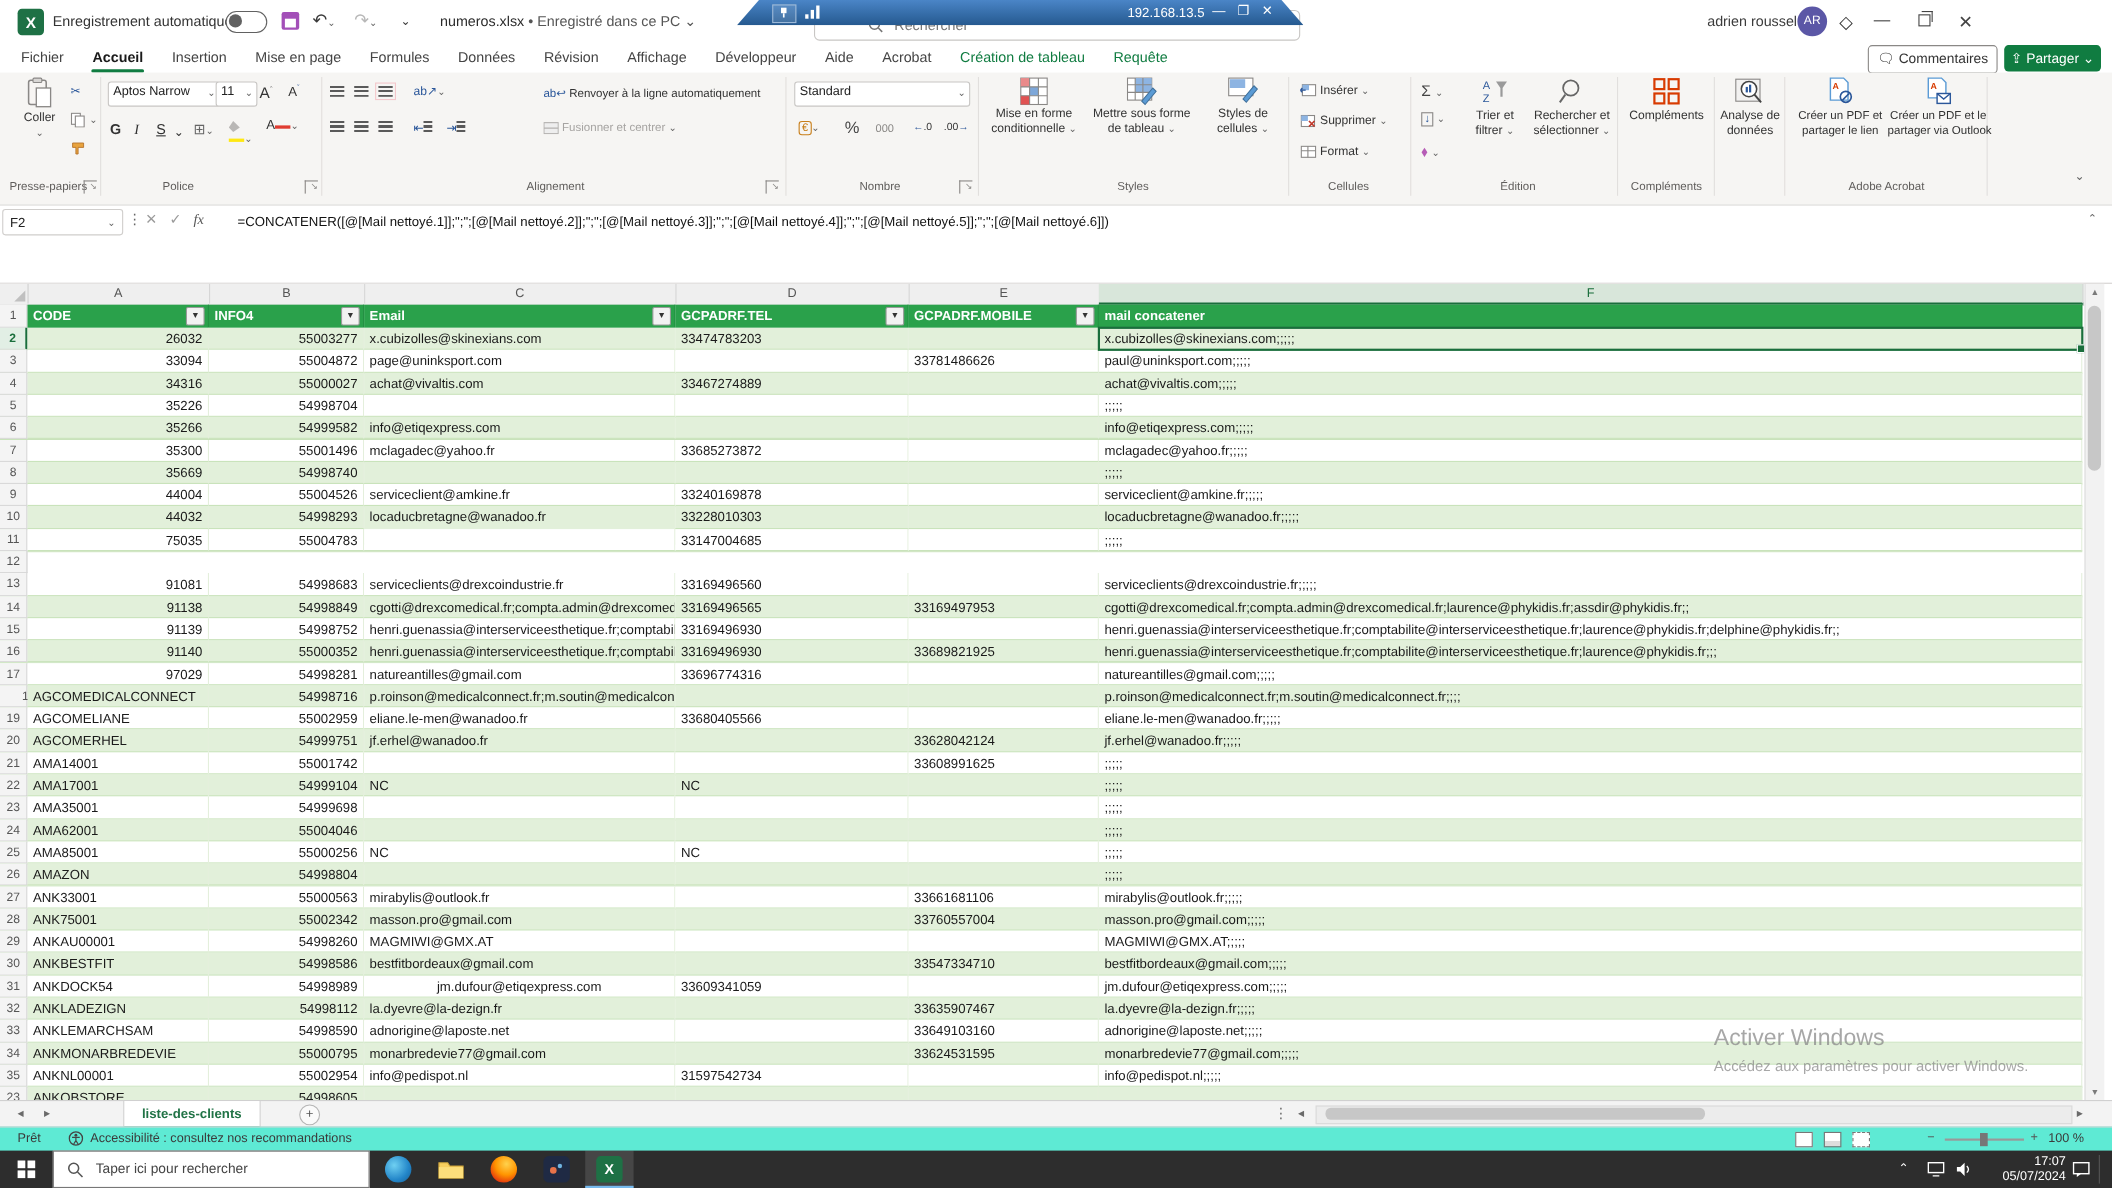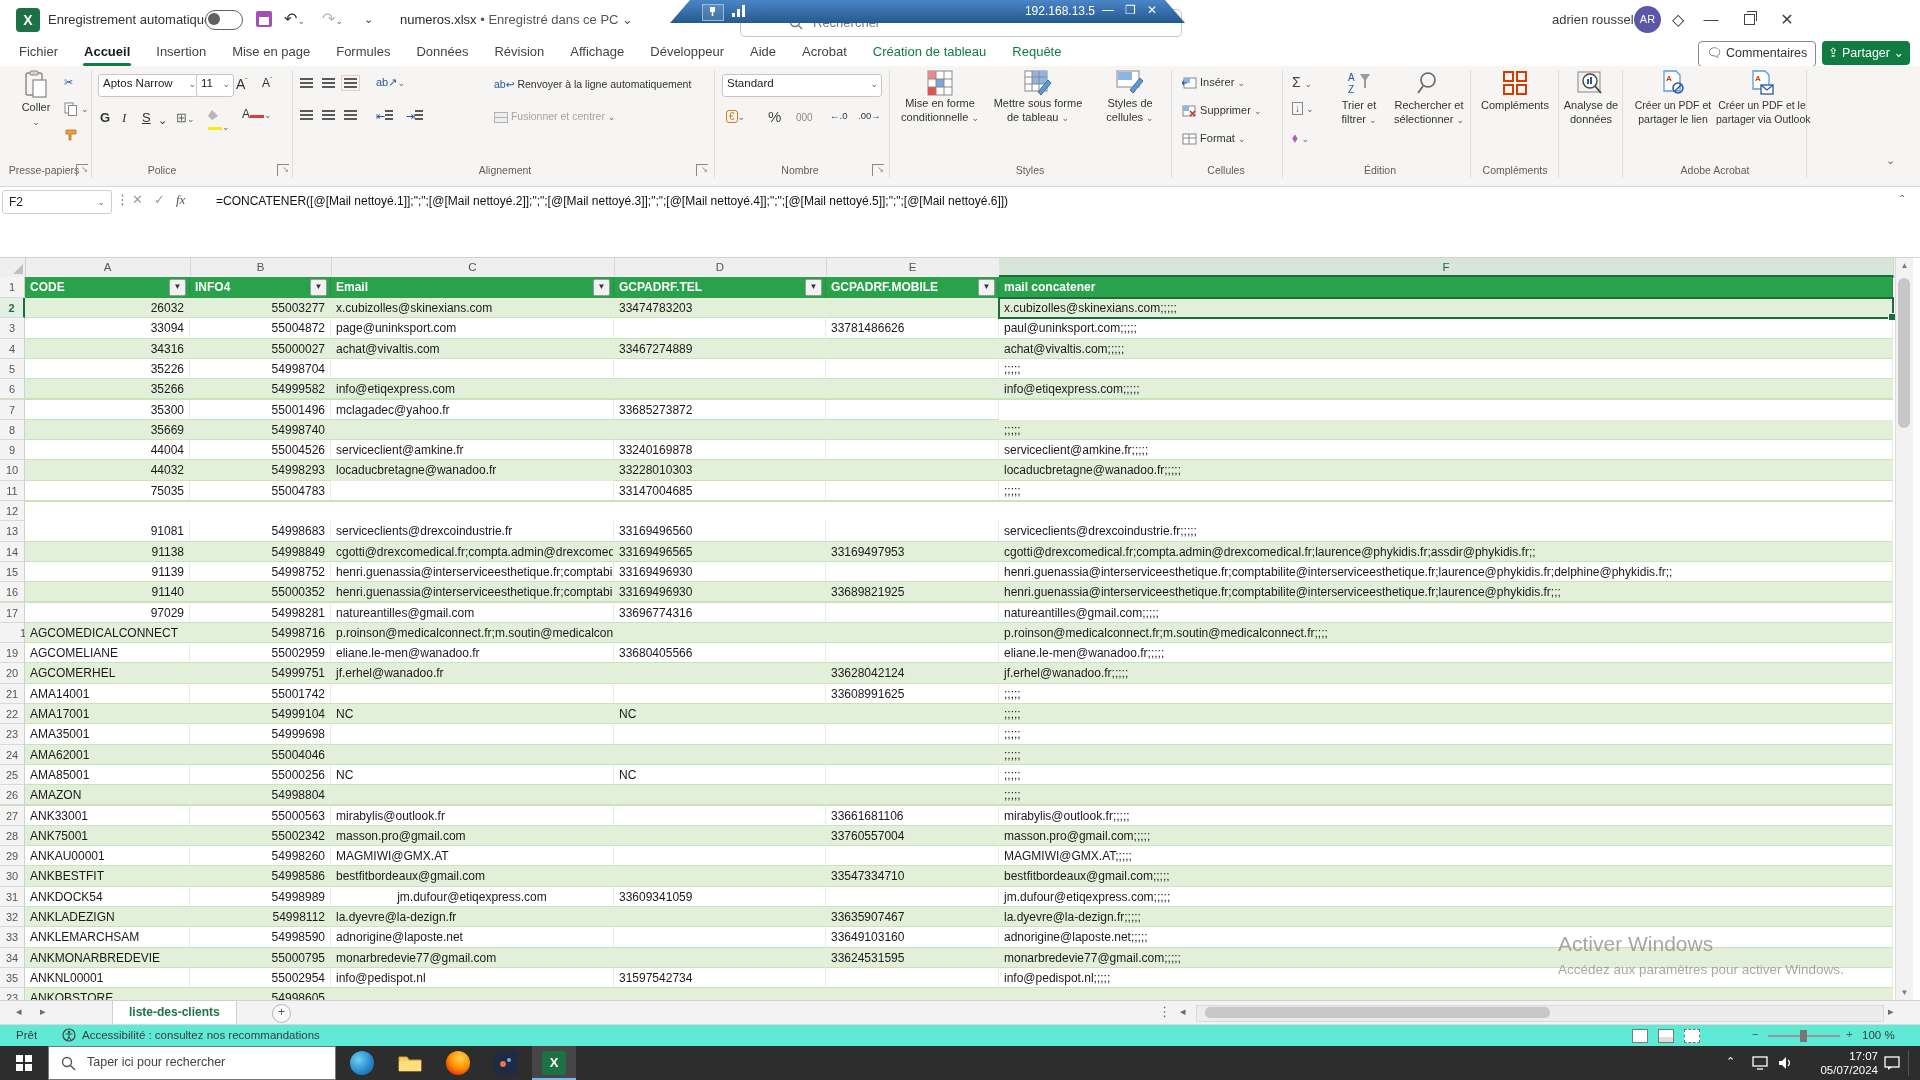--- a/index.html
+++ b/index.html
@@ -500,20 +500,21 @@
         <div class="cell" style="left: 826px; width: 173px; top: 0px; height: 20.3px; border-bottom: 1px solid rgb(201, 227, 187);"></div>
         <div class="cell" style="left: 999px; width: 894px; top: 0px; height: 20.3px; border-bottom: 1px solid rgb(201, 227, 187);">info@etiqexpress.com;;;;;</div>
       </div>
       <div class="rnum" style="top: 141.5px; height: 20.3px; line-height: 20.3px;">7</div>
       <div class="gridrow row-plain" style="position: absolute; left: 0px; top: 141.5px; width: 1893px; height: 20.3px;">
         <div class="cell num" style="left: 25px; width: 165px; top: 0px; height: 20.3px; border-bottom: 1px solid rgb(201, 227, 187);">35300</div>
         <div class="cell num" style="left: 190px; width: 141px; top: 0px; height: 20.3px; border-bottom: 1px solid rgb(201, 227, 187);">55001496</div>
         <div class="cell" style="left: 331px; width: 283px; top: 0px; height: 20.3px; border-bottom: 1px solid rgb(201, 227, 187);">mclagadec@yahoo.fr</div>
         <div class="cell" style="left: 614px; width: 212px; top: 0px; height: 20.3px; border-bottom: 1px solid rgb(201, 227, 187);">33685273872</div>
         <div class="cell" style="left: 826px; width: 173px; top: 0px; height: 20.3px; border-bottom: 1px solid rgb(201, 227, 187);"></div>
+        <div class="cell" style="left: 999px; width: 894px; top: 0px; height: 20.3px; border-bottom: 1px solid rgb(201, 227, 187);">mclagadec@yahoo.fr;;;;;</div>
       </div>
       <div class="rnum" style="top: 161.8px; height: 20.3px; line-height: 20.3px;">8</div>
       <div class="gridrow row-band" style="position: absolute; left: 0px; top: 161.8px; width: 1893px; height: 20.3px;">
         <div class="cell num" style="left: 25px; width: 165px; top: 0px; height: 20.3px; border-bottom: 1px solid rgb(201, 227, 187);">35669</div>
         <div class="cell num" style="left: 190px; width: 141px; top: 0px; height: 20.3px; border-bottom: 1px solid rgb(201, 227, 187);">54998740</div>
         <div class="cell" style="left: 331px; width: 283px; top: 0px; height: 20.3px; border-bottom: 1px solid rgb(201, 227, 187);"></div>
         <div class="cell" style="left: 614px; width: 212px; top: 0px; height: 20.3px; border-bottom: 1px solid rgb(201, 227, 187);"></div>
         <div class="cell" style="left: 826px; width: 173px; top: 0px; height: 20.3px; border-bottom: 1px solid rgb(201, 227, 187);"></div>
         <div class="cell" style="left: 999px; width: 894px; top: 0px; height: 20.3px; border-bottom: 1px solid rgb(201, 227, 187);">;;;;;</div>
       </div>

